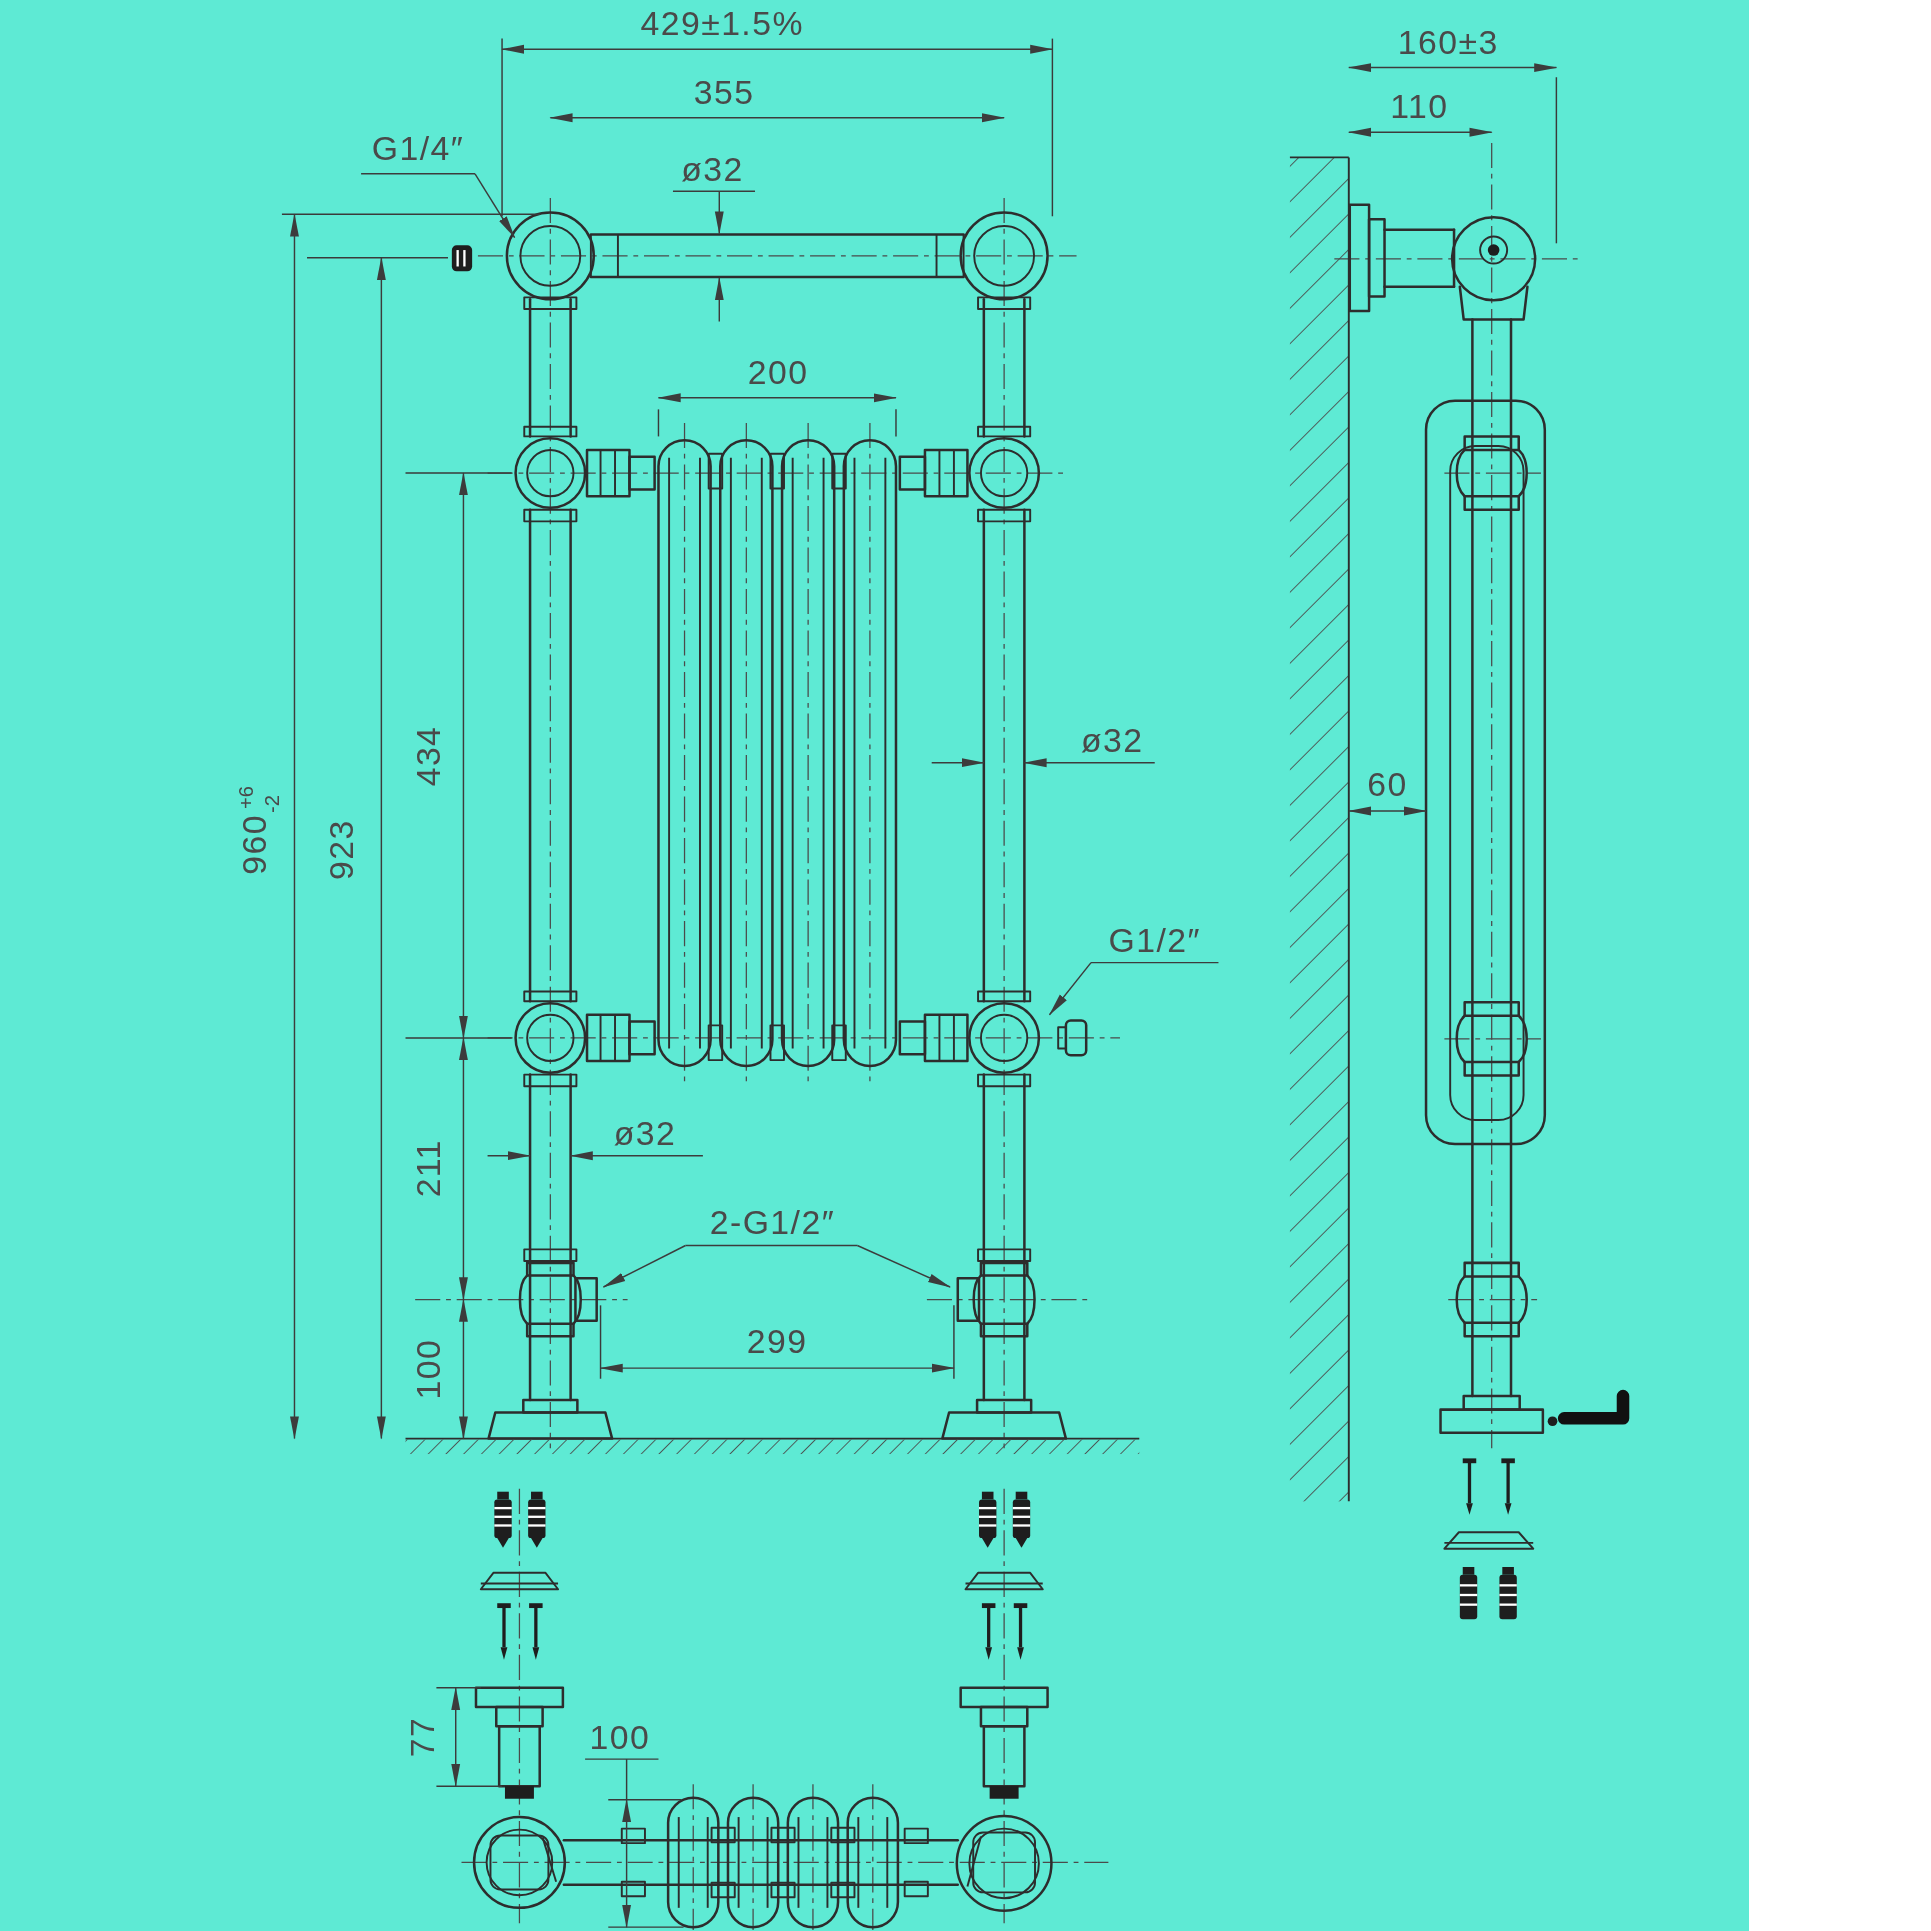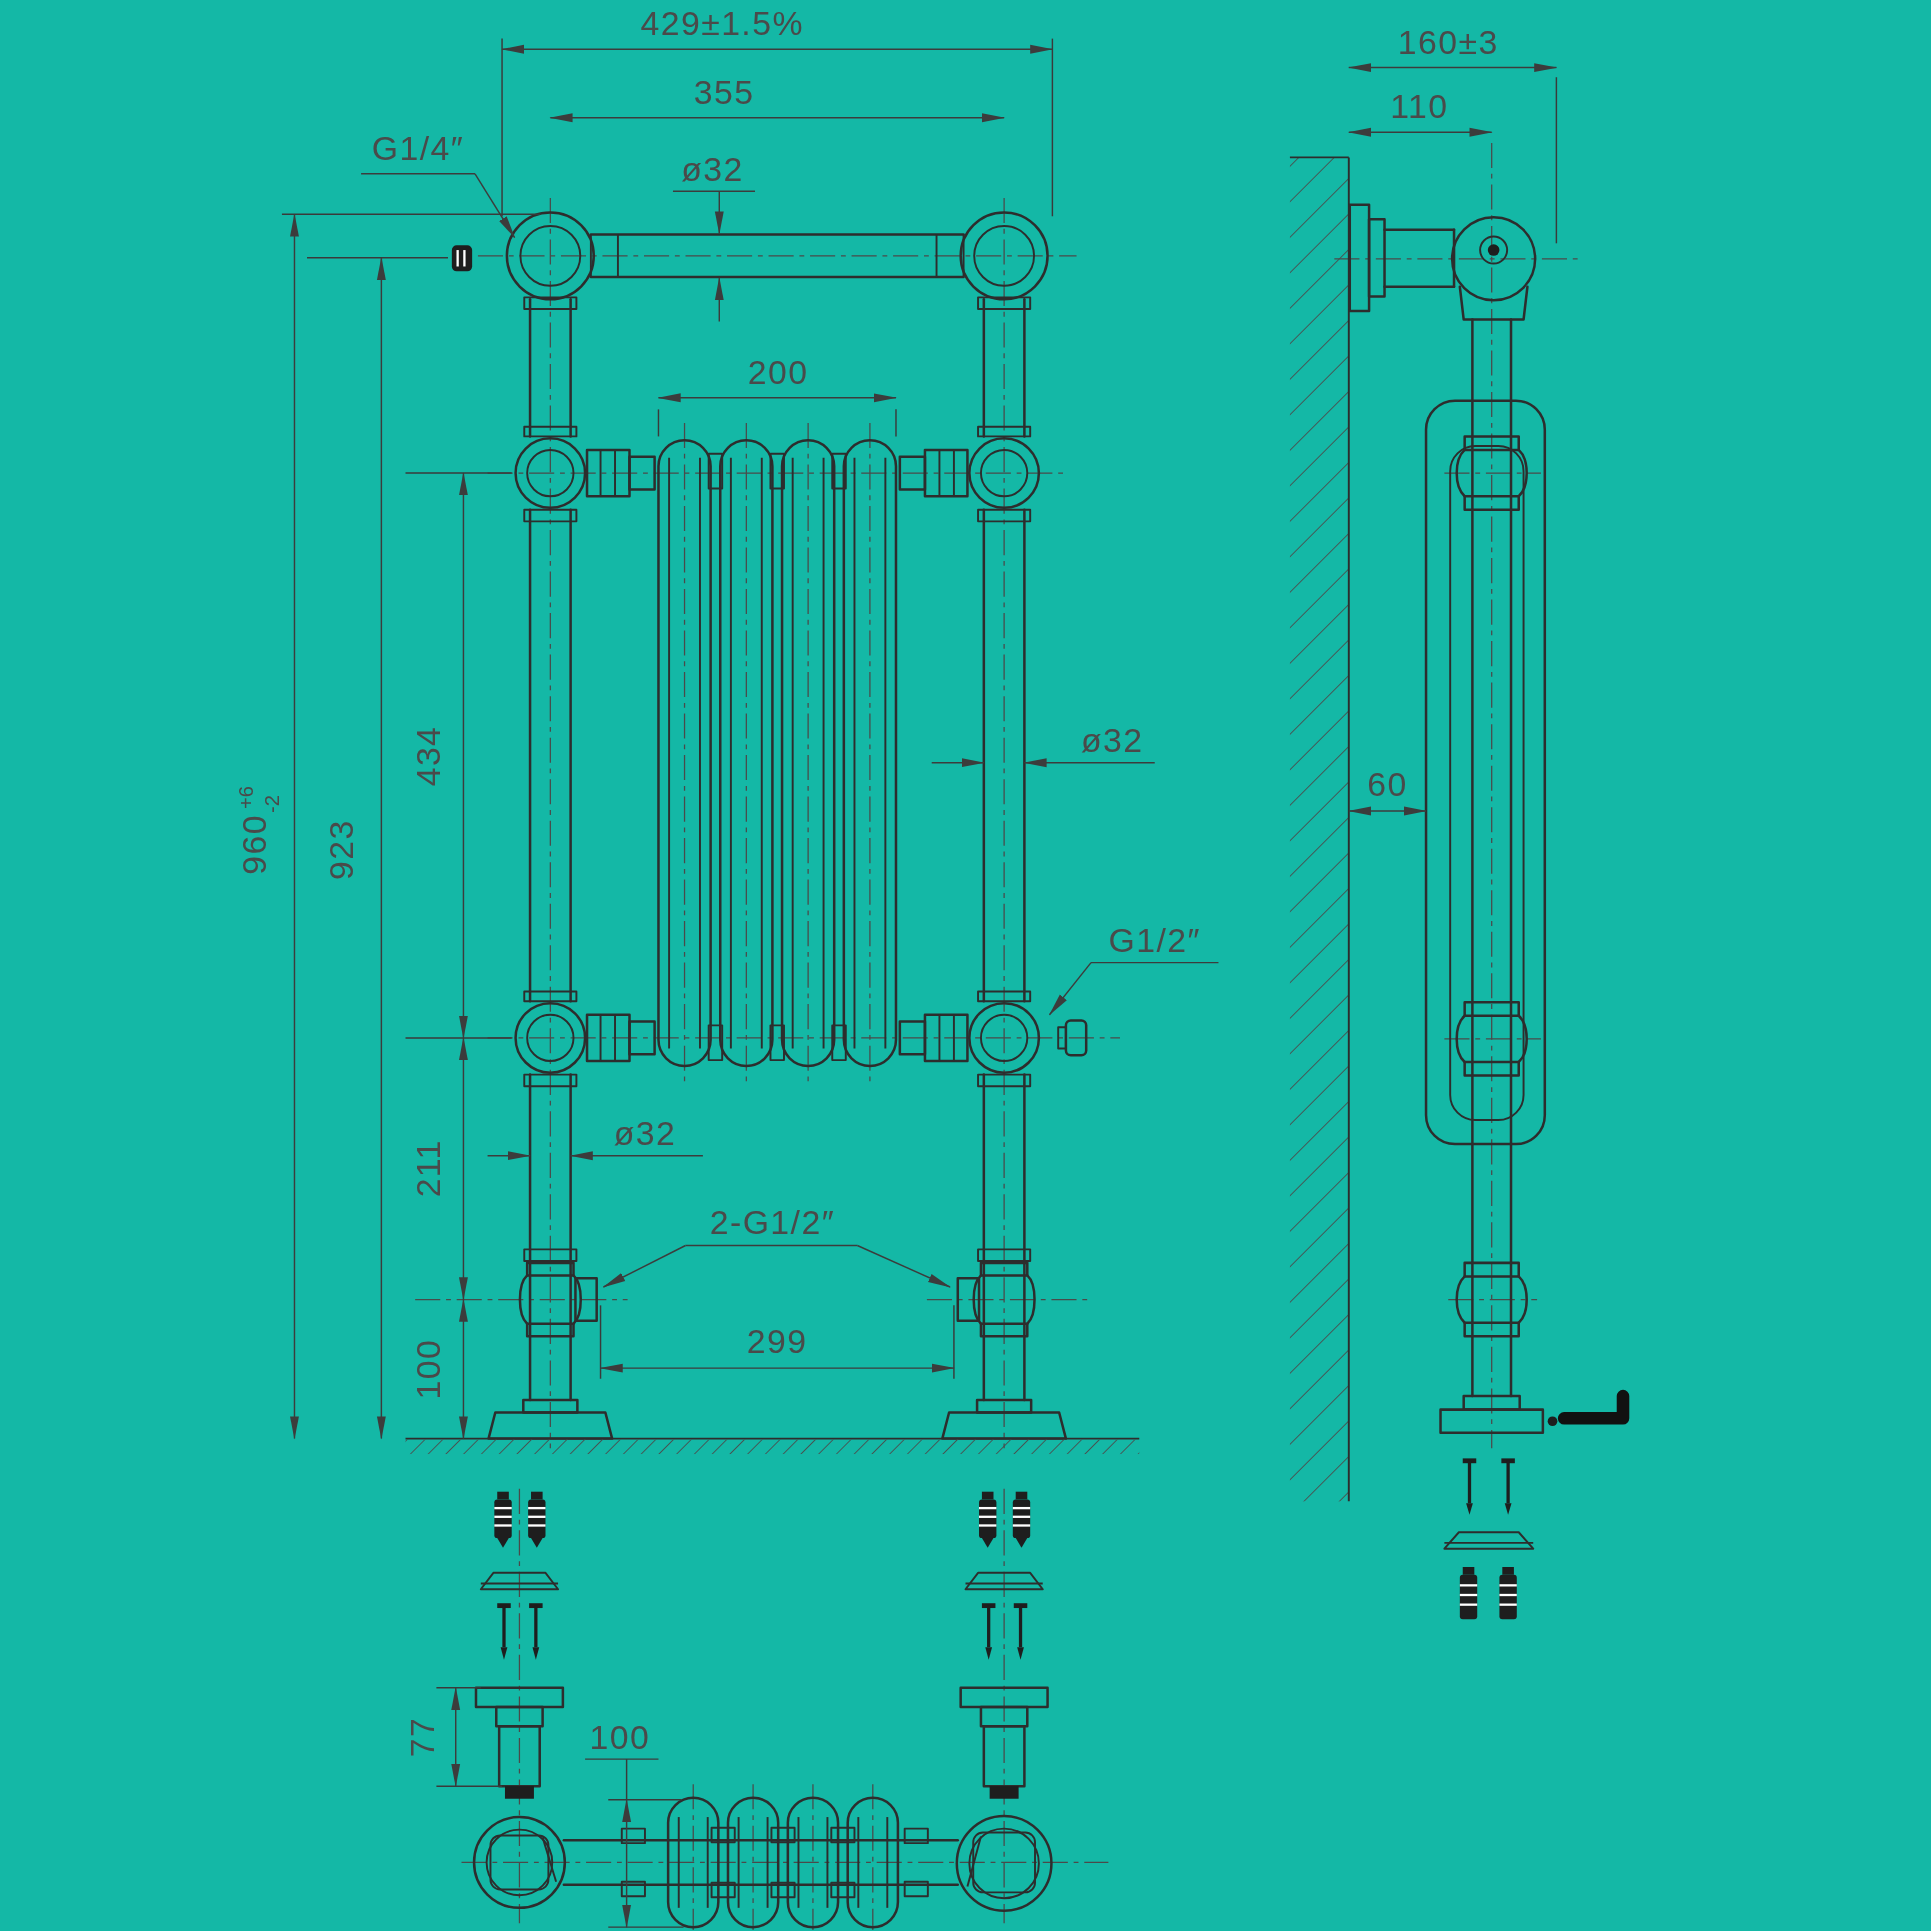--- a/index.html
+++ b/index.html
@@ -1,16 +1,16 @@
 <!DOCTYPE html>
 <html><head>
 <meta charset="utf-8">
 <style>
   html,body{margin:0;padding:0;background:#ffffff;}
-  .page{width:1931px;height:1931px;background:#14b8a6;position:relative;overflow:hidden;}
+  .page{width:1749px;height:1931px;background:#5eead4;position:relative;overflow:hidden;}
   svg{display:block;}
   .ol{stroke:#2d2d2d;stroke-width:2.6;fill:none;stroke-linejoin:round;stroke-linecap:round;}
   .ol2{stroke:#2d2d2d;stroke-width:2.0;fill:none;stroke-linejoin:round;}
   .thin{stroke:#3a3a3a;stroke-width:1.5;fill:none;}
   .cl{stroke:#4a4a4a;stroke-width:1.3;fill:none;stroke-dasharray:26 6 5 6;}
   .dim{stroke:#3c3c3c;stroke-width:1.5;fill:none;}
   .blk{fill:#1e1e1e;stroke:none;}
   .rib{stroke:#ffffff;stroke-width:2.4;}
   .dimtxt{font-family:"Liberation Sans",sans-serif;font-size:35px;fill:#4a4a4a;letter-spacing:1.5px;}
   .small{font-size:21px;letter-spacing:0;}

